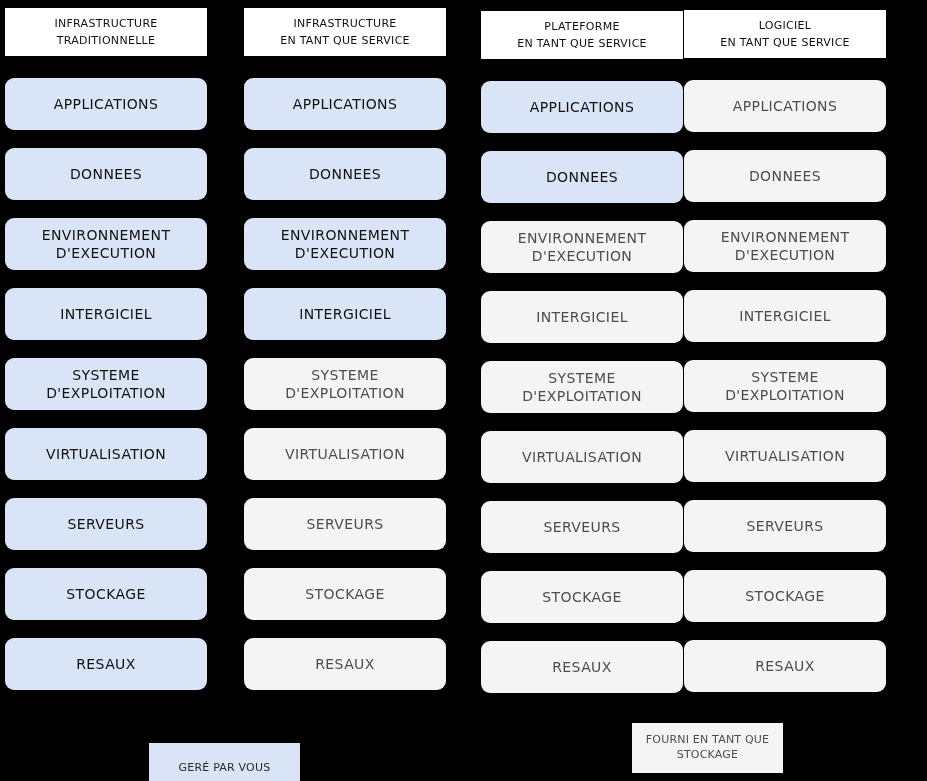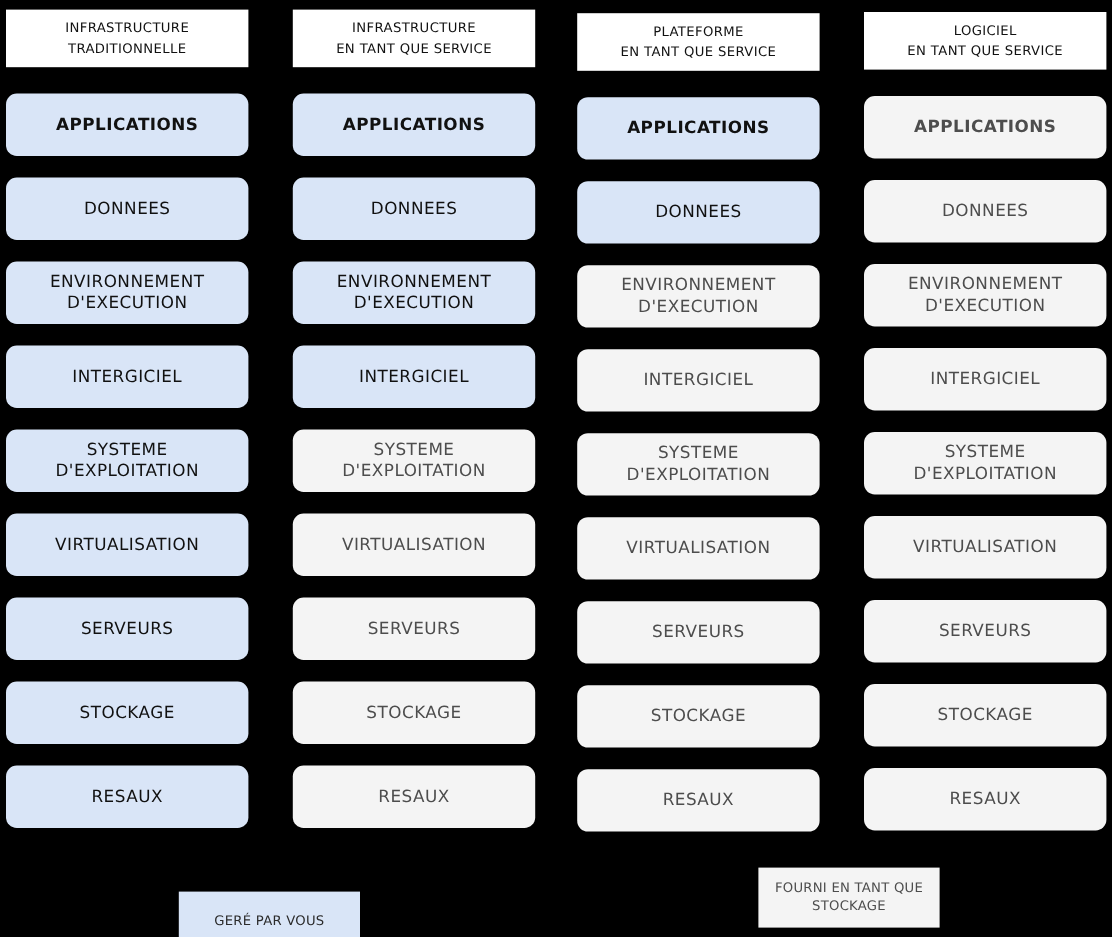--- a/index.html
+++ b/index.html
@@ -15,21 +15,21 @@
     font-family: "DejaVu Sans", "Liberation Sans", sans-serif;
   }
   .column {
     position: absolute;
     top: 0;
     width: 202px;
   }
   .col-1 { left: 5px; }
   .col-2 { left: 244px; }
   .col-3 { left: 481px; padding-top: 3px; }
-  .col-4 { left: 720px; padding-top: 2px; }
+  .col-4 { left: 684px; padding-top: 2px; }
 
   .col-header {
     margin-top: 8px;
     height: 48px;
     background: var(--header-bg, #ffffff);
     color: var(--header-text, #111111);
     font-size: 11px;
     line-height: 1.55;
     letter-spacing: 0.3px;
     display: flex;
@@ -44,21 +44,21 @@
     border-radius: 9px;
     display: flex;
     align-items: center;
     justify-content: center;
     text-align: center;
     font-size: 14px;
     line-height: 1.3;
     letter-spacing: 0.4px;
     white-space: pre-line;
   }
-  .col-header + .box { margin-top: 22px; font-weight: bold; }
+  .col-header + .box { margin-top: 22px; }
   .box.managed {
     background: var(--managed-bg, #d9e5f7);
     color: var(--managed-text, #111111);
   }
   .box.service {
     background: var(--service-bg, #f4f4f4);
     color: var(--service-text, #4d4d4d);
   }
 
   .legend {

